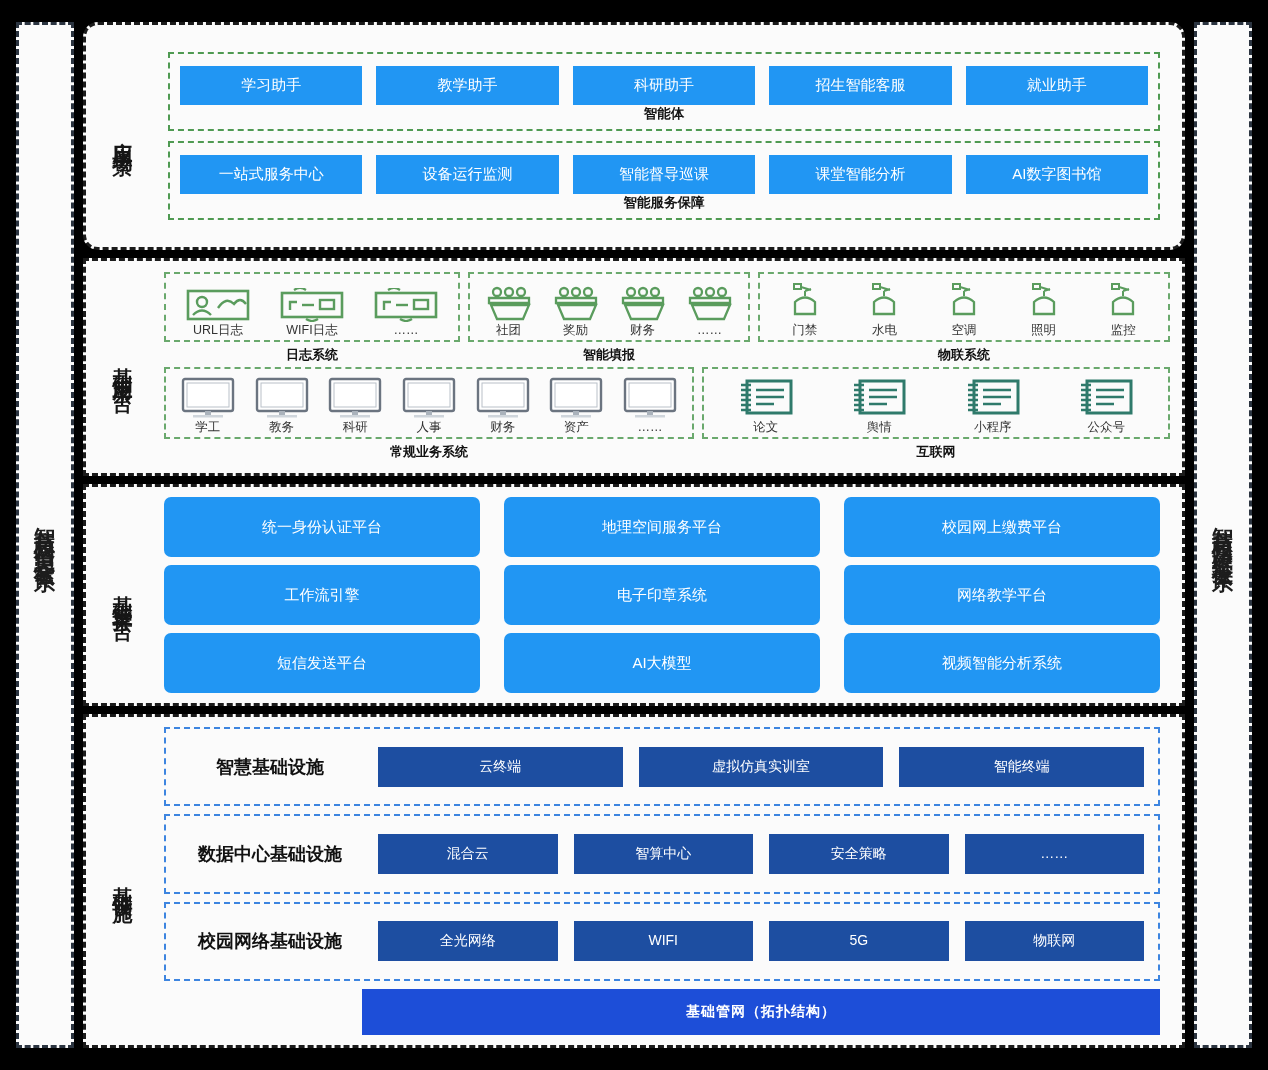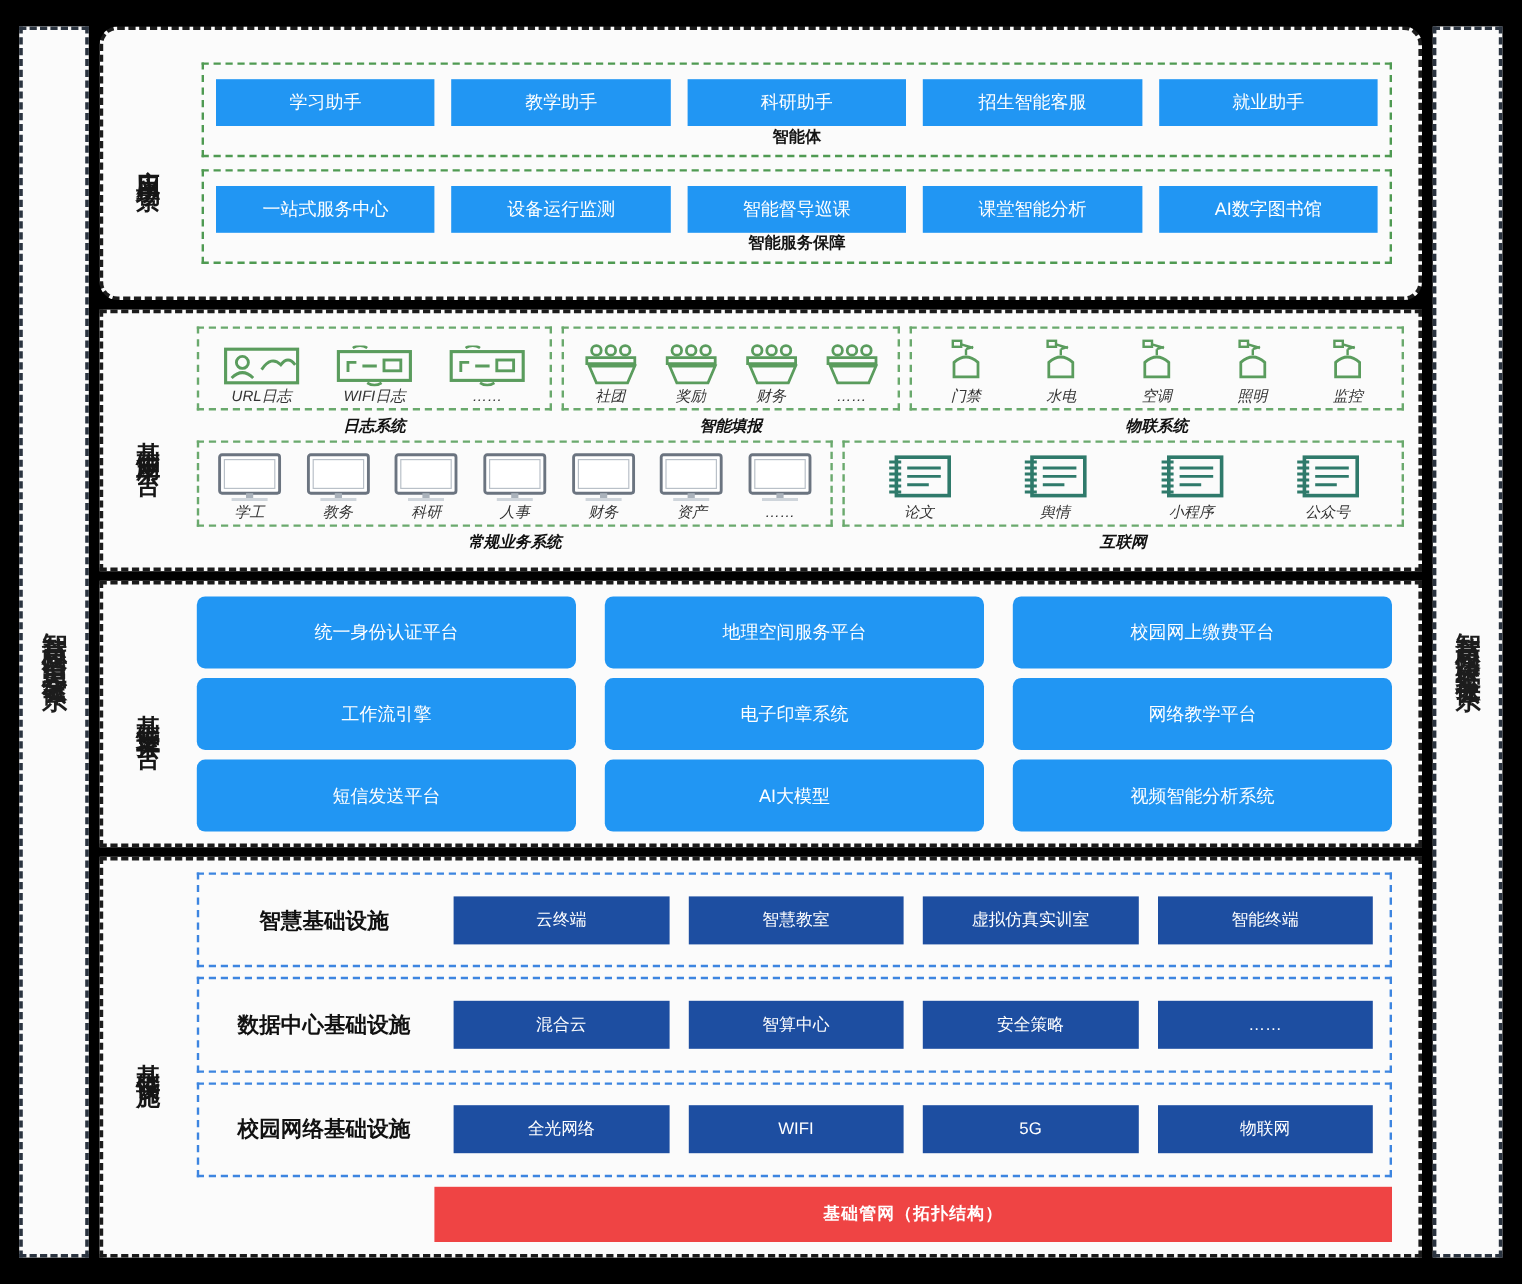--- a/index.html
+++ b/index.html
@@ -102,21 +102,21 @@
   .grp-caption {
     text-align: center;
     font-size: 13.5px;
     font-weight: bold;
     color: #141414;
     padding: 0 0 2px;
   }
 
   
   .band-plat { height: 218px; }
-  .band-plat .band-body { padding: 6px 12px 4px 4px; font-style: italic; }
+  .band-plat .band-body { padding: 6px 12px 4px 4px; }
 
   .plat-row {
     display: flex;
     gap: 8px;
     align-items: flex-end;
   }
   .plat-cell { display: flex; flex-direction: column; }
   .dbox {
     border: 2px dashed #6aa96d;
     padding: 6px 8px 2px;
@@ -193,21 +193,21 @@
     flex: 1 1 0;
     background: #1d4ea1;
     color: #fff;
     font-size: 14px;
     text-align: center;
     padding: 11px 4px;
     white-space: nowrap;
   }
   .pipe-bar {
     margin-left: 198px;
-    background: #ef4444;
+    background: #1d4ed8;
     color: #fff;
     font-size: 14px;
     font-weight: bold;
     text-align: center;
     padding: 14px 4px;
     letter-spacing: 1px;
   }
 </style>
 </head>
 <body>
@@ -526,21 +526,20 @@
     <div class="band band-infra">
       <div class="band-label">
         <span>基础设施</span>
       </div>
       <div class="band-body">
 
         <div class="infra-row">
           <div class="infra-name">智慧基础设施</div>
           <div class="infra-chips">
             <div class="chip-navy">云终端</div>
-            <div class="chip-navy">智慧教室</div>
             <div class="chip-navy">虚拟仿真实训室</div>
             <div class="chip-navy">智能终端</div>
           </div>
         </div>
 
         <div class="infra-row">
           <div class="infra-name">数据中心基础设施</div>
           <div class="infra-chips">
             <div class="chip-navy">混合云</div>
             <div class="chip-navy">智算中心</div>

